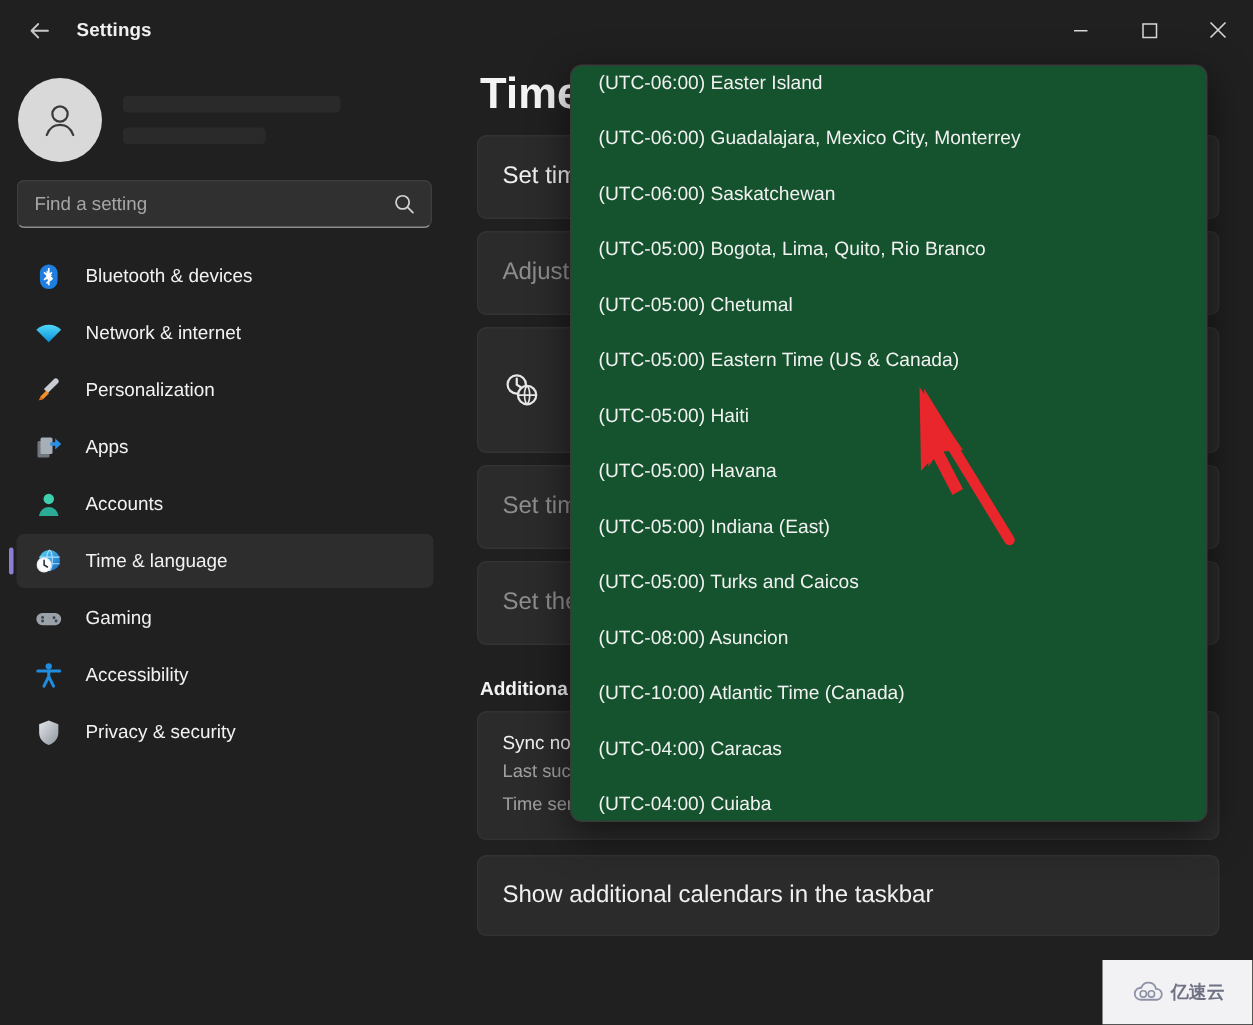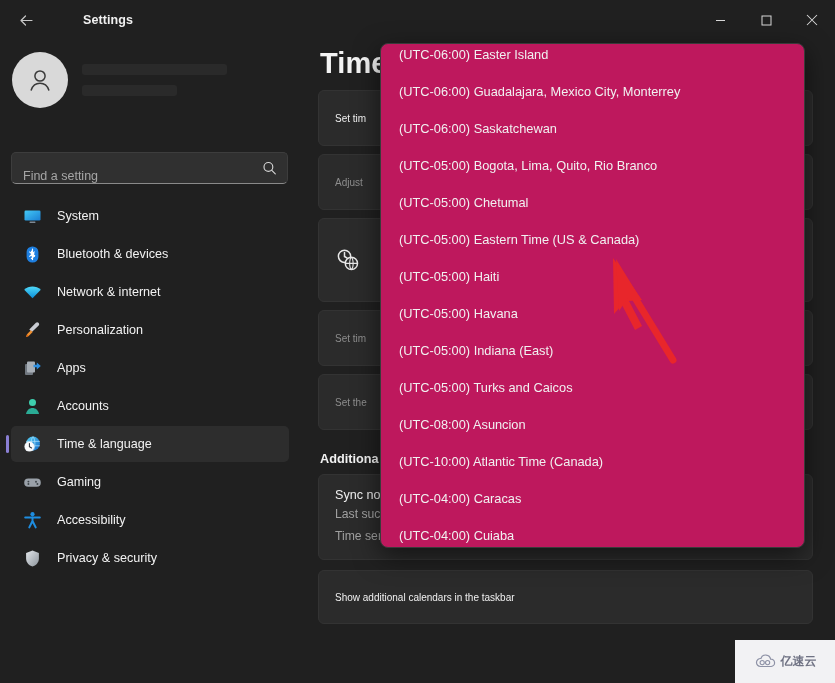--- a/index.html
+++ b/index.html
@@ -13,21 +13,21 @@
     position: relative;
     width: 835px; height: 683px;
     background: #202020;
     color: #ffffff;
   }
 
   
   .titlebar {
     position: absolute; top: 0; left: 0; width: 835px; height: 40px;
     background: #202020;
-    display: flex; align-items: center; gap: 32px;
+    display: flex; align-items: center;
   }
   .back-btn {
     width: 40px; height: 32px; margin-left: 6px;
     display: flex; align-items: center; justify-content: center;
     border-radius: 4px; color: #c8c8c8;
   }
   .back-btn svg { display:block; }
   .app-title {
     font-size: 12.5px; font-weight: 600; color: #f0f0f0;
     margin-left: 5px; letter-spacing: .1px;
@@ -58,27 +58,27 @@
   }
   .acct-lines { margin-left: 14px; }
   .acct-line {
     height: 11px; border-radius: 3px; background: #2a2a2a;
   }
   .acct-line.l1 { width: 145px; }
   .acct-line.l2 { width: 95px; margin-top: 10px; }
 
   .searchbox {
     position: relative;
-    margin: 44px 12px 0 11px;
+    margin: 12px 12px 0 11px;
     height: 32px;
     background: #303030;
     border: 1px solid #3d3d3d;
     border-bottom: 1px solid #8a8a8a;
     border-radius: 5px;
-    display: flex; align-items: flex-end;
+    display: flex; align-items: center;
   }
   .searchbox input {
     flex: 1; background: transparent; border: 0; outline: none;
     color: #e6e6e6; font-size: 12.5px;
     font-family: "Liberation Sans", sans-serif;
     padding: 0 30px 0 11px;
   }
   .searchbox input::placeholder { color: #a6a6a6; }
   .search-icon {
     position: absolute; right: 10px; top: 50%; transform: translateY(-50%);
@@ -119,21 +119,21 @@
   .card {
     background: #2b2b2b;
     border: 1px solid #333333;
     border-radius: 6px;
     margin: 8px 22px 0 18px;
     min-height: 56px;
     display: flex; align-items: center;
     padding: 0 16px;
     position: relative;
   }
-  .card .ctitle { font-size: 10px; color: #f0f0f0; text-align: center; }
+  .card .ctitle { font-size: 16px; color: #f0f0f0; text-align: center; }
   .card .ctitle.dim { color: #8d8d8d; }
   .card .cico { margin-right: 14px; color: #e8e8e8; display:flex; flex:none; }
 
   .section-head {
     font-size: 12.7px; font-weight: 700; color: #f2f2f2;
     margin: 22px 0 2px 20px;
   }
 
   .sync-card {
     background: #2b2b2b; border: 1px solid #333333; border-radius: 6px;
@@ -149,21 +149,21 @@
     color: #f0f0f0; font-size: 12.5px;
     font-family: "Liberation Sans", sans-serif;
     height: 32px; padding: 0 22px; cursor: pointer;
     white-space: nowrap;
   }
 
   
   .flyout {
     position: absolute;
     left: 380px; top: 43px; width: 425px; height: 505px;
-    background: #be185d;
+    background: #14532d;
     border: 1px solid #3a3a3a;
     border-radius: 8px;
     box-shadow: 0 8px 26px rgba(0,0,0,.55);
     overflow: hidden;
     z-index: 40;
   }
   .flyout-scroll {
     position: absolute; top: -8px; left: 0; right: 0; bottom: 0;
     overflow: hidden;
     padding: 0 0 0 0;
@@ -248,35 +248,20 @@
       <span class="search-icon">
         <svg width="15" height="15" viewBox="0 0 15 15" fill="none">
           <circle cx="6.4" cy="6.4" r="4.4" stroke="currentColor" stroke-width="1.15"></circle>
           <path d="M9.8 9.8L13.3 13.3" stroke="currentColor" stroke-width="1.15" stroke-linecap="round"></path>
         </svg>
       </span>
     </div>
 
     <div class="navlist">
 
-      <div class="navitem">
-        <span class="navicon">
-          <svg width="19" height="19" viewBox="0 0 19 19">
-            <defs>
-                <linearGradient id="gSys" x1="0" y1="0" x2="1" y2="1">
-              <stop offset="0" stop-color="#43c8f5"></stop>
-                  <stop offset="1" stop-color="#1a7fd4"></stop>
-            </linearGradient>
-              </defs>
-            <rect x="1.5" y="3.5" width="16" height="10" rx="1.2" fill="url(#gSys)"></rect>
-            <rect x="6.5" y="14.6" width="6" height="1.3" rx=".6" fill="#7d8894"></rect>
-          </svg>
-        </span>
-        <span class="navlabel">System</span>
-      </div>
 
       <div class="navitem">
         <span class="navicon">
           <svg width="19" height="19" viewBox="0 0 19 19">
             <rect x="3.6" y="1.4" width="11.8" height="16.2" rx="5.7" fill="#1e7fe0"></rect>
             <path d="M8 5.2l3.6 3.3L8 11.8V5.2z" fill="#fff"></path>
             <path d="M8 7.4l3.6 3.3L8 13.9" stroke="#fff" stroke-width="1.25" fill="none" stroke-linejoin="round"></path>
             <path d="M6.4 6.6L11.6 11.6M6.4 11.6L11.6 6.6" stroke="#fff" stroke-width="1.15"></path>
             <path d="M9.5 3.6v11.5" stroke="#fff" stroke-width="1.15"></path>
           </svg>

